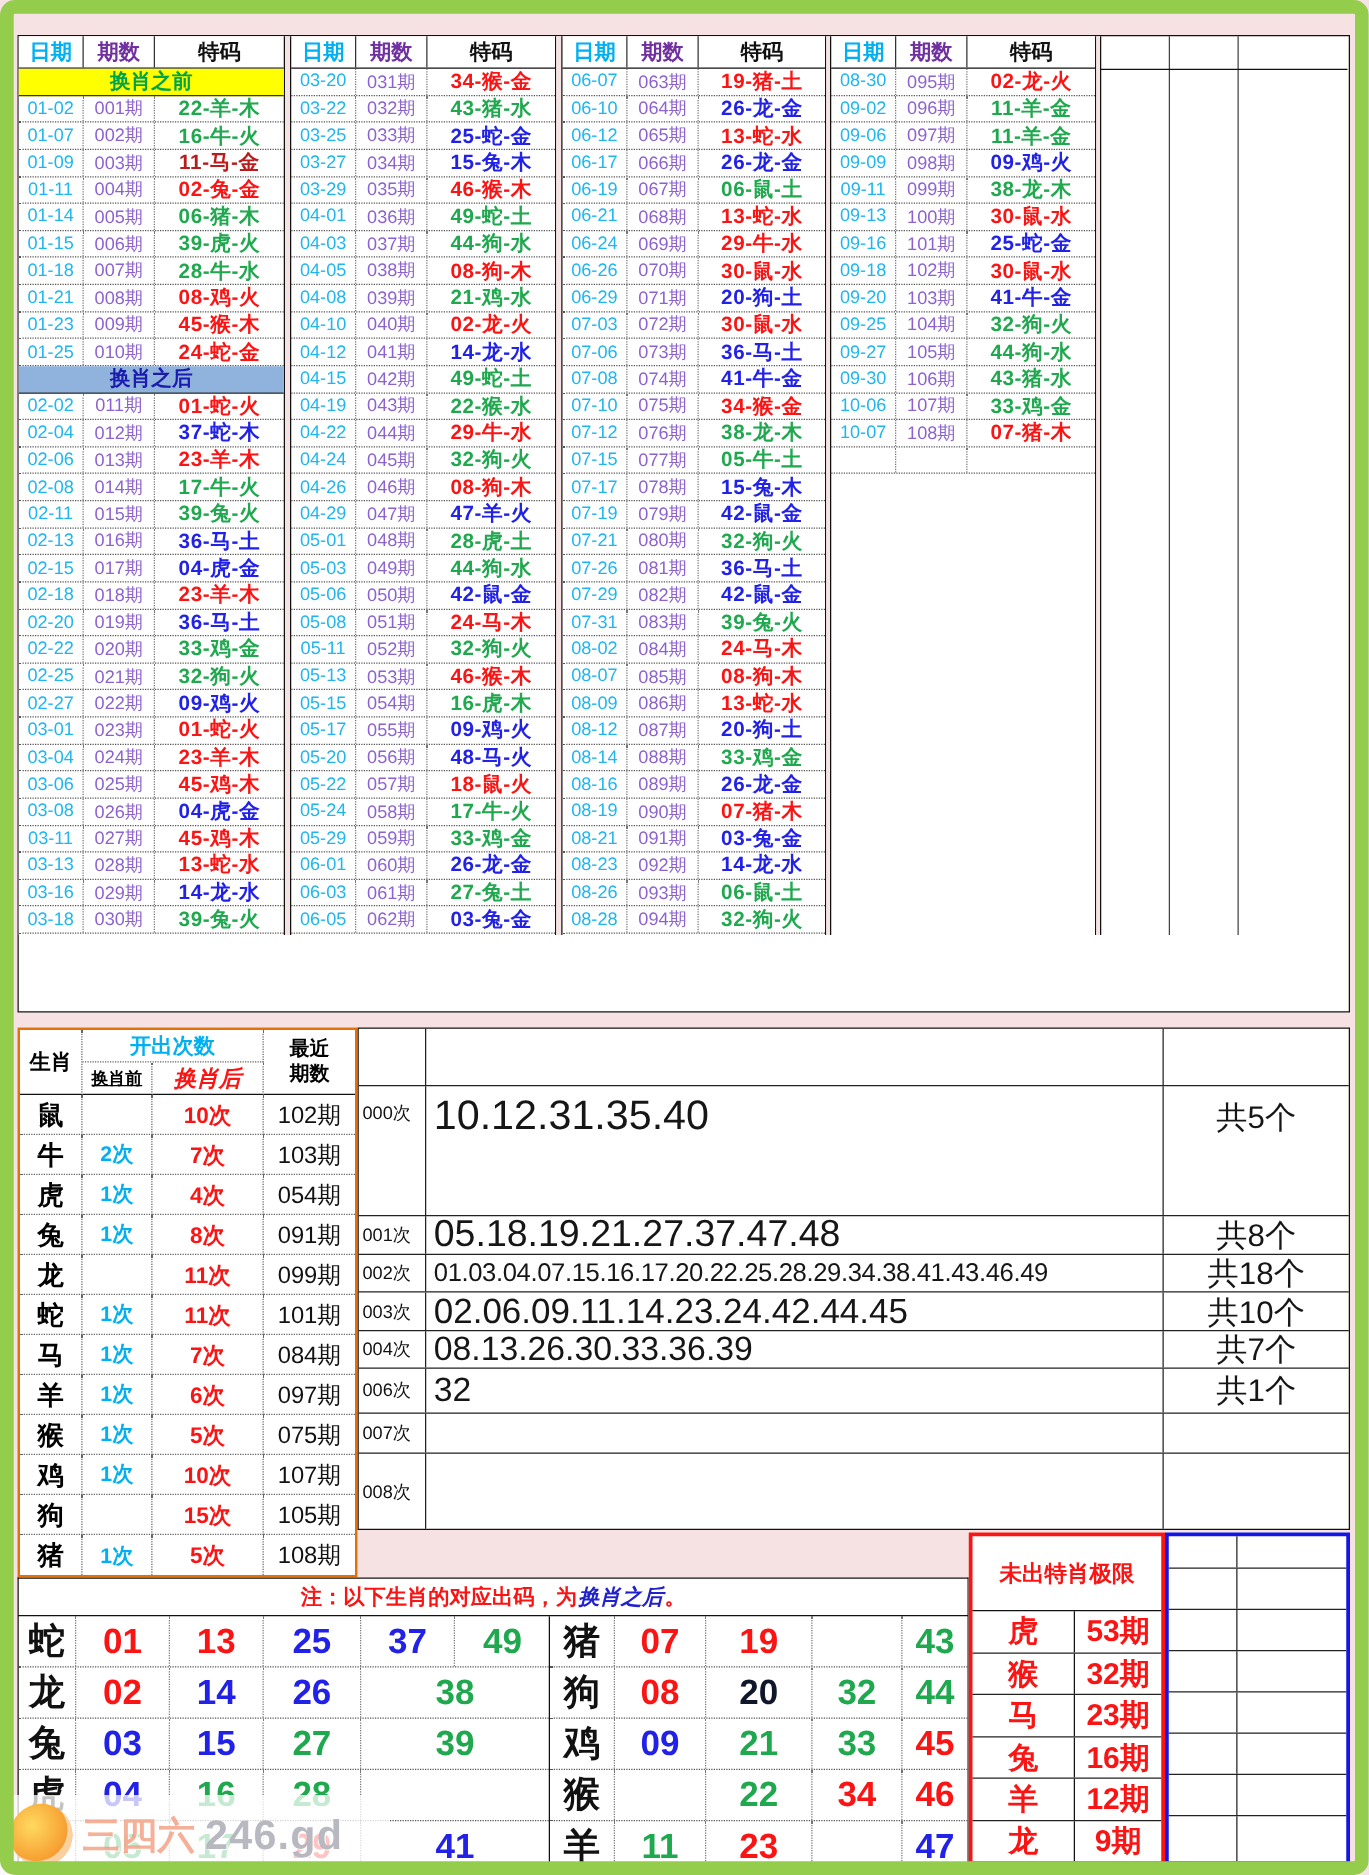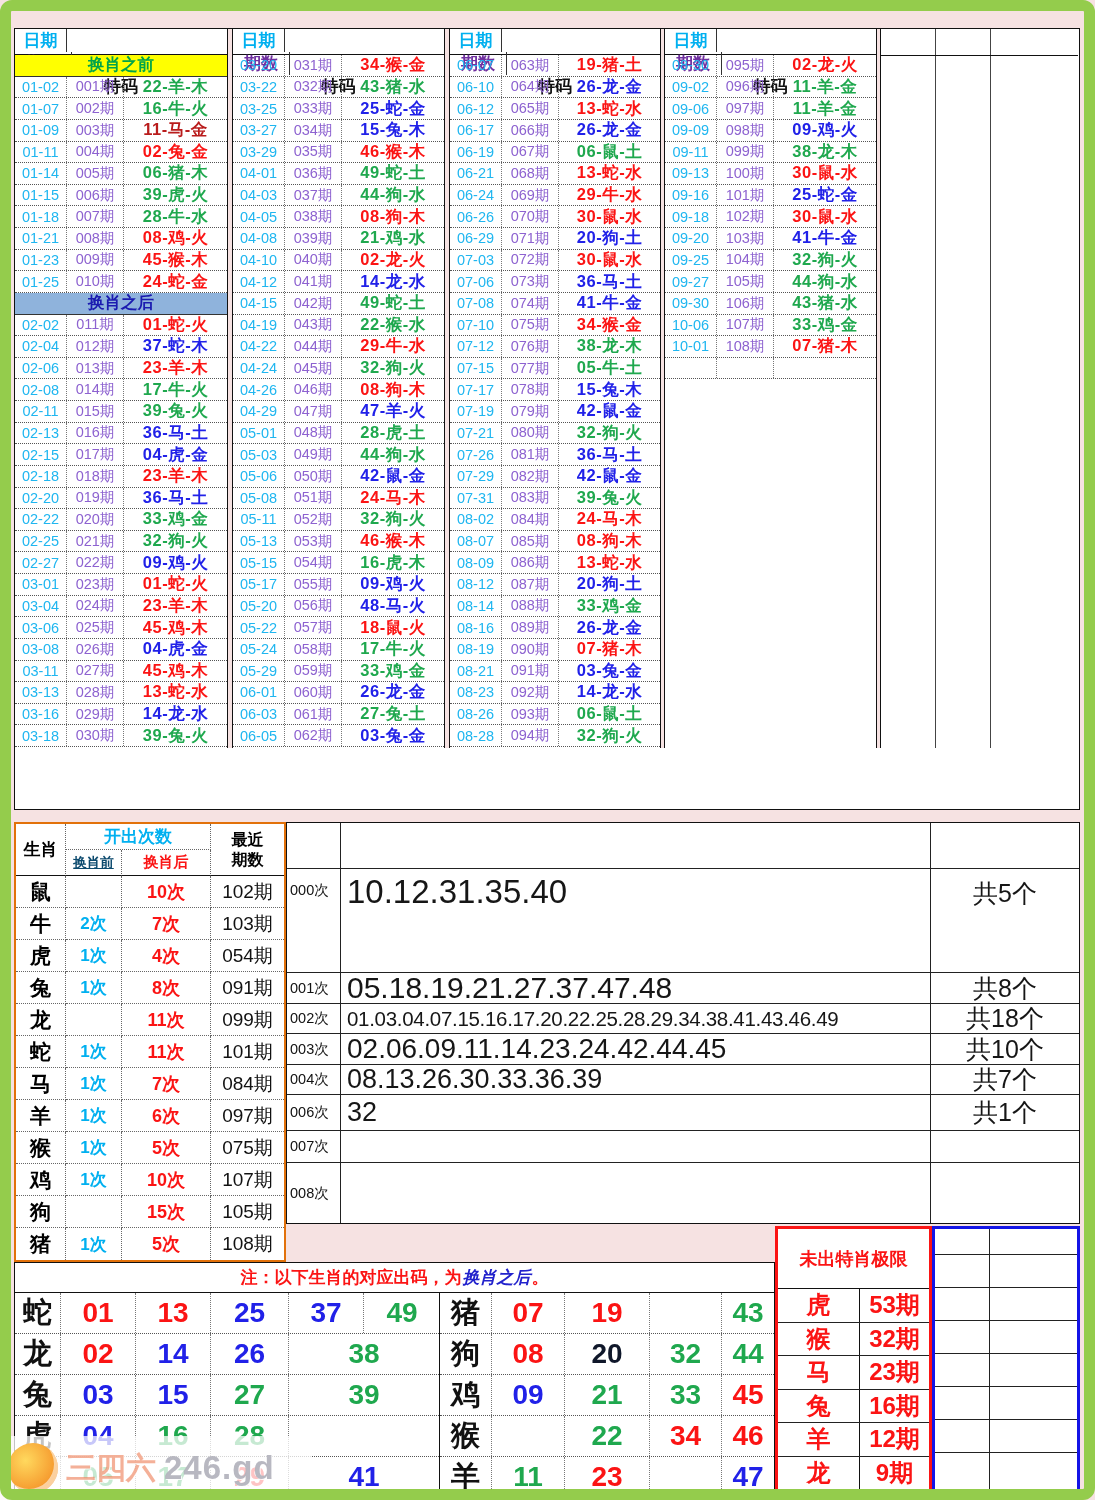--- a/index.html
+++ b/index.html
@@ -8,21 +8,21 @@
   .frame{position:absolute;inset:0;border:11px solid #94cc4c;border-radius:12px;pointer-events:none;z-index:60;}
 
   
   .sheet{position:absolute;left:14px;top:28px;width:1066px;height:782px;background:#fff;border:1.5px solid #111;box-sizing:border-box;}
   .sheet-title{height:30px;border-bottom:1.4px solid #111;display:flex;align-items:center;justify-content:center;
      font-size:26px;font-weight:bold;color:#2222cc;letter-spacing:1px;}
   .sheet-body{position:relative;height:719px;}
   .grp{position:absolute;top:0;bottom:0;display:flex;flex-direction:column;border-left:1.2px solid #111;border-right:1.2px solid #111;box-sizing:border-box;background:#fff;}
   .grp.first{border-left:none;}
   .gap{position:absolute;top:0;bottom:0;background:#f6e2e2;}
-  .g-head{height:26px;display:flex;border-bottom:1.4px solid #111;box-sizing:border-box;flex-direction:column;}
+  .g-head{height:26px;display:flex;border-bottom:1.4px solid #111;box-sizing:border-box;}
   .g-hcell{display:flex;align-items:center;justify-content:center;font-weight:bold;font-size:17px;box-sizing:border-box;}
   .g-hcell.h0{width:52px;color:#00b0f0;border-right:1px solid #333;}
   .g-hcell.h1{width:57px;color:#7030a0;border-right:1px solid #333;}
   .g-hcell.h2{flex:1;color:#111;}
   .g-rows{flex:1;display:flex;flex-direction:column;}
   .g-row{height:21.63px;display:flex;border-bottom:1px dotted #555;box-sizing:border-box;}
   .g-cell{display:flex;align-items:center;justify-content:center;box-sizing:border-box;overflow:hidden;}
   .c-date{width:52px;font-size:14.5px;color:#1fb6f0;border-right:1px dotted #777;}
   .c-period{width:57px;font-size:14.5px;color:#8d62d0;border-right:1px dotted #777;}
   .c-code{flex:1;font-size:16.5px;font-weight:bold;letter-spacing:.5px;}
@@ -34,22 +34,22 @@
   .right-region{position:absolute;top:0;bottom:0;left:865px;width:198px;}
   .rr-vline{position:absolute;top:0;bottom:0;width:0;border-left:1px solid #444;}
   .rr-hline{position:absolute;left:0;right:0;height:0;border-top:1.2px solid #111;}
 
   
   .stats{position:absolute;left:14px;top:822px;width:272px;height:440px;background:#fff;border:2.4px solid #e2710a;box-sizing:border-box;
      display:grid;grid-template-columns:50px 56px 89px 1fr;grid-template-rows:26px 26px repeat(12,1fr);}
   .st{display:flex;align-items:center;justify-content:center;box-sizing:border-box;}
   .st-zh{grid-row:1/3;grid-column:1;font-weight:bold;font-size:17px;border-right:1px dotted #666;border-bottom:1.6px solid #111;}
   .st-times{grid-row:1;grid-column:2/4;font-weight:bold;font-size:17px;color:#00b0f0;border-bottom:1px dotted #666;border-right:1px dotted #666;}
-  .st-before-h{grid-row:2;grid-column:2;font-weight:bold;font-size:13.5px;color:#0c4a6e;border-right:1px dotted #666;border-bottom:1.6px solid #111;text-decoration:underline;}
-  .st-after-h{grid-row:2;grid-column:3;font-weight:bold;font-size:15px;color:#fb1414;border-right:1px dotted #666;border-bottom:1.6px solid #111;}
+  .st-before-h{grid-row:2;grid-column:2;font-weight:bold;font-size:13.5px;color:#000000;border-right:1px dotted #666;border-bottom:1.6px solid #111;text-decoration:underline;}
+  .st-after-h{grid-row:2;grid-column:3;font-weight:bold;font-size:18px;color:#fb1414;border-right:1px dotted #666;border-bottom:1.6px solid #111;font-style:italic;}
   .st-recent{grid-row:1/3;grid-column:4;font-weight:bold;font-size:16px;border-bottom:1.6px solid #111;flex-direction:column;line-height:1.25;align-items:center;}
   .st-c{border-bottom:1px dotted #666;}
   .st-c.col0{font-weight:bold;font-size:21px;border-right:1px dotted #666;}
   .st-c.col1{font-weight:bold;font-size:17px;color:#00b0f0;border-right:1px dotted #666;}
   .st-c.col2{font-weight:bold;font-size:18px;color:#fb1414;border-right:1px dotted #666;}
   .st-c.col3{font-size:19px;color:#111;}
   .st-c.lastrow{border-bottom:none;}
 
   
   .counts{position:absolute;left:286px;top:822px;width:794px;height:402px;background:#fff;border:1.6px solid #111;box-sizing:border-box;display:flex;flex-direction:column;}
@@ -676,21 +676,21 @@
               <div class="g-cell c-date">09-30</div>
               <div class="g-cell c-period">106期</div>
               <div class="g-cell c-code" style="color: rgb(31, 168, 78);">43-猪-水</div>
             </div>
             <div class="g-row">
               <div class="g-cell c-date">10-06</div>
               <div class="g-cell c-period">107期</div>
               <div class="g-cell c-code" style="color: rgb(31, 168, 78);">33-鸡-金</div>
             </div>
             <div class="g-row">
-              <div class="g-cell c-date">10-01</div>
+              <div class="g-cell c-date">10-07</div>
               <div class="g-cell c-period">108期</div>
               <div class="g-cell c-code" style="color: rgb(251, 20, 20);">07-猪-木</div>
             </div>
             <div class="g-row">
               <div class="g-cell c-date"></div>
               <div class="g-cell c-period"></div>
               <div class="g-cell c-code"></div>
             </div>
             <div class="g-fill"></div>
           </div>

